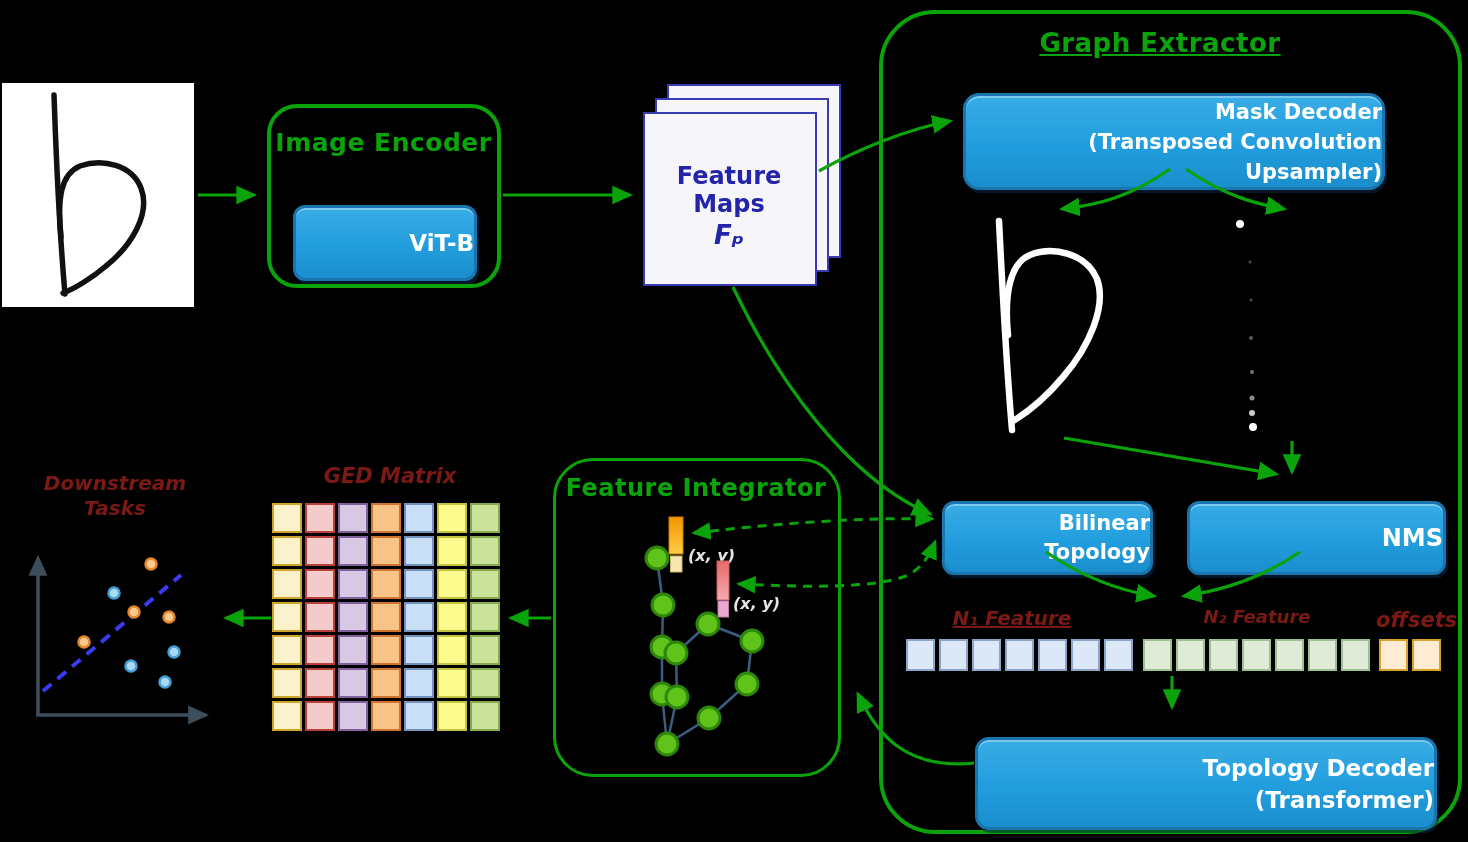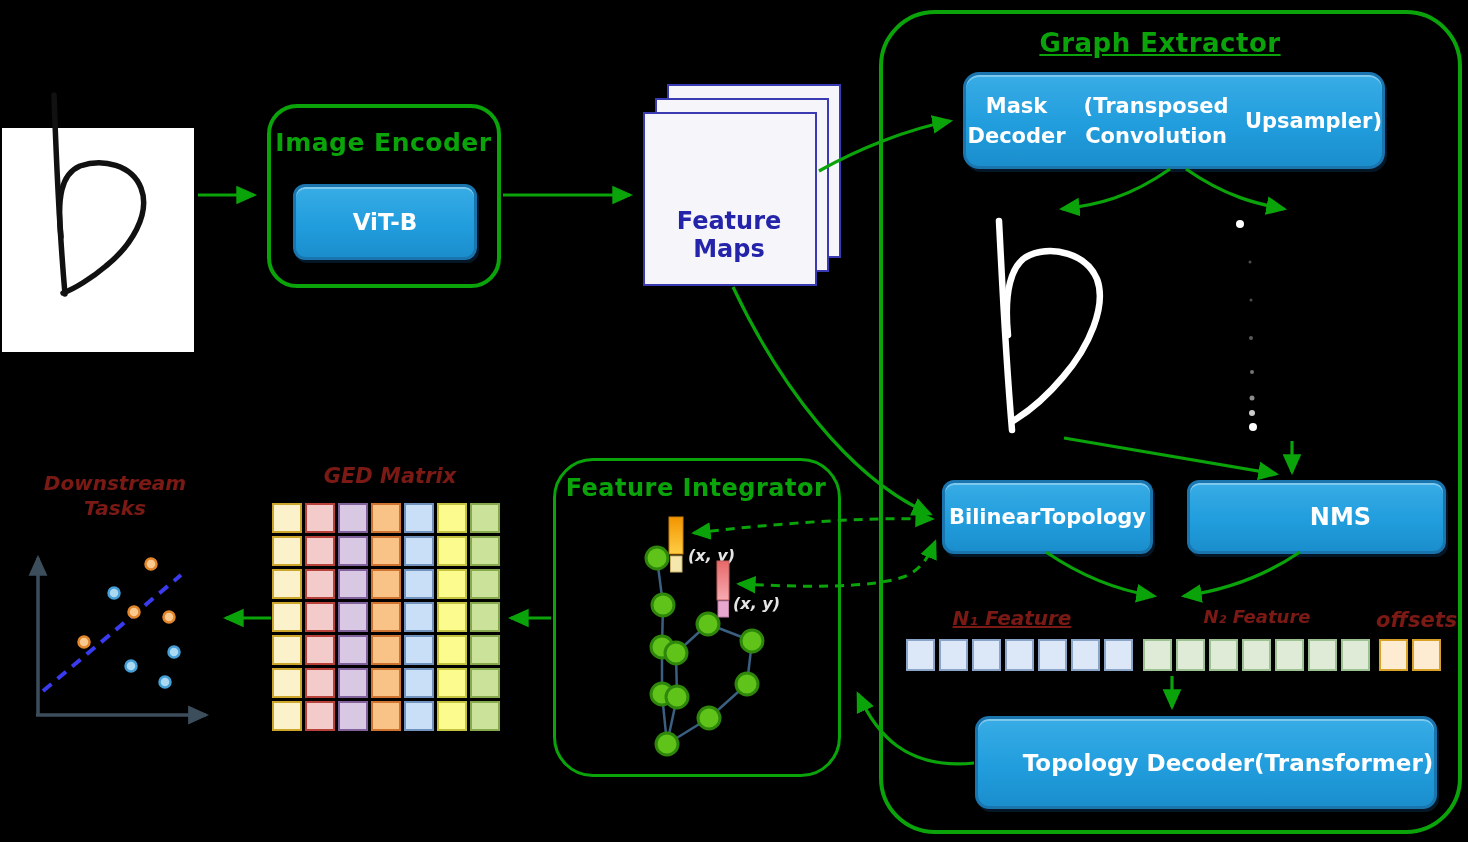--- a/index.html
+++ b/index.html
@@ -1,25 +1,25 @@
 <!DOCTYPE html>
 <html><head>
 <meta charset="utf-8">
 <style>
   html,body{margin:0;padding:0;background:#000;}
   #canvas{position:relative;width:1468px;height:842px;background:#000;overflow:hidden;
           font-family:"DejaVu Sans","Liberation Sans",sans-serif;}
-  .abs{position:absolute;margin-top:45px;}
+  .abs{position:absolute;}
   
   .green-box{position:absolute;border:4px solid #0aa30a;border-radius:32px;background:transparent;}
   
-  .blue-box{position:absolute;display:flex;flex-direction:row;align-items:center;justify-content:center;
+  .blue-box{position:absolute;display:flex;flex-direction:column;align-items:flex-end;justify-content:center;
             background:linear-gradient(180deg,#38ace5 0%,#219ddd 55%,#1b8ecd 100%);
             border:3px solid #1a74ad;border-radius:12px;color:#fff;font-weight:bold;text-align:center;
-            box-shadow:inset 0 2px 0 rgba(255,255,255,.35), 2px 3px 0 rgba(10,40,70,.55);}
+            box-shadow:inset 0 2px 0 rgba(255,255,255,.35), 2px 3px 0 rgba(10,40,70,.55);margin-top:21px;}
   .green-title{position:absolute;color:#0aa30a;font-weight:bold;text-align:center;letter-spacing:.5px;}
   .darkred{position:absolute;color:#7B1A15;font-weight:bold;font-style:italic;text-align:center;}
   .coord{position:absolute;color:#e5e5e5;font-weight:bold;font-style:italic;font-size:16px;}
   .page{position:absolute;width:170px;height:170px;background:#F5F5FA;border:2px solid #3A3AB2;}
   .fcell{position:absolute;border:2px solid;box-sizing:border-box;}
   .mcell{position:absolute;width:30px;height:30px;border:2px solid;box-sizing:border-box;}
   .fm-label{color:#2424AB;font-weight:bold;text-align:center;}
   svg{position:absolute;left:0;top:0;}
 </style>
 </head>
@@ -33,20 +33,21 @@
   <div class="green-title" style="left:267px;top:128px;width:233px;font-size:25px;">Image Encoder</div>
   <div class="blue-box" style="left:293px;top:184px;width:178px;height:70px;font-size:23px;">
     <span>ViT-B</span>
   </div>
 
   <div class="page" style="left:667px;top:84px;"></div>
   <div class="page" style="left:655px;top:98px;"></div>
   <div class="page" style="left:643px;top:112px;"></div>
   <div class="abs fm-label" style="left:643px;top:162px;width:172px;">
     <div style="font-size:24px;">Feature Maps</div>
+    <div style="font-size:26px;font-style:italic;margin-top:2px;">Fₚ</div>
   </div>
 
   <div class="green-box" style="left:879px;top:10px;width:575px;height:816px;border-radius:56px;"></div>
   <div class="green-title" style="left:1010px;top:28px;width:300px;font-size:26px;text-decoration:underline;">Graph Extractor</div>
 
   <div class="blue-box" style="left:963px;top:72px;width:416px;height:91px;border-radius:16px;font-size:21px;line-height:30px;">
     <span>Mask Decoder</span>
     <span>(Transposed Convolution</span>
     <span>Upsampler)</span>
   </div>

